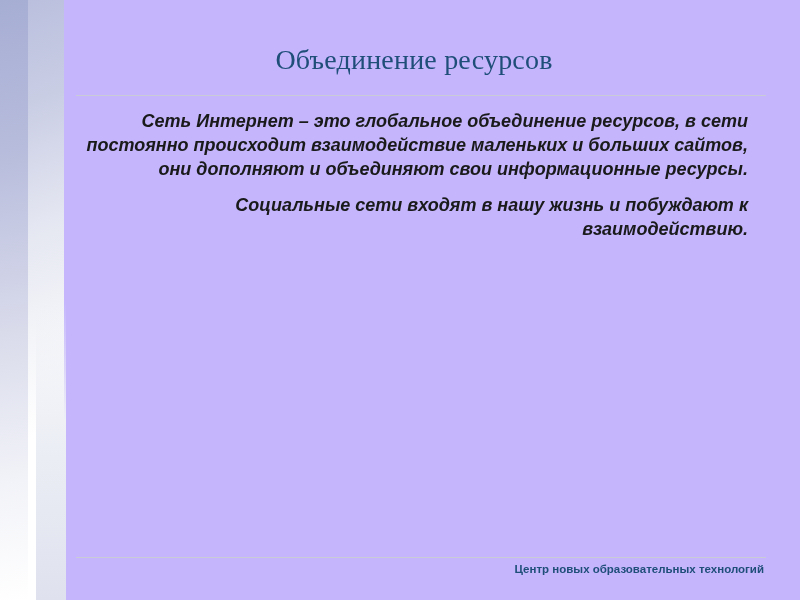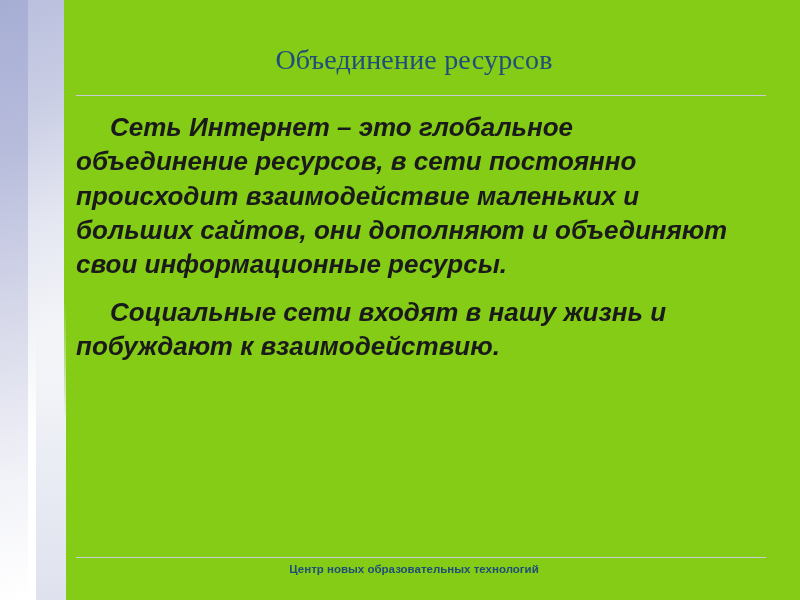--- a/index.html
+++ b/index.html
@@ -10,21 +10,21 @@
     width: 800px;
     height: 600px;
     background: #ffffff;
     font-family: "Liberation Sans", sans-serif;
     overflow: hidden;
   }
   .slide {
     position: relative;
     width: 800px;
     height: 600px;
-    background: #84cc16;
+    background: #c4b5fd;
     box-sizing: border-box;
   }
   
   .left-band {
     position: absolute;
     left: 0;
     top: 0;
     width: 64px;
     height: 600px;
     background: linear-gradient(160deg, #b9bedd 0%, #c9cde4 18%, #e4e6f1 38%, #f3f4f8 55%, #ffffff 72%, #ffffff 100%);
@@ -66,25 +66,26 @@
     height: 1px;
     background: #c9ccd6;
   }
 
   .body-text {
     position: absolute;
     left: 76px;
     top: 110px;
     width: 672px;
     font-family: "Liberation Sans", sans-serif;
-    font-size: 26px;
+    font-size: 18px;
     font-style: italic;
     font-weight: bold;
     color: #1a1a1a;
     line-height: 1.32;
+    text-align: right;
   }
   .para {
     margin: 0 0 13px 0;
     text-indent: 34px;
   }
   .para:last-child {
     margin-bottom: 14px;
     font-style: italic;
   }
 
@@ -94,21 +95,21 @@
     top: 557px;
     width: 690px;
     height: 1px;
     background: #c9ccd6;
   }
   .footer {
     position: absolute;
     left: 64px;
     top: 562px;
     width: 700px;
-    text-align: center;
+    text-align: right;
     font-size: 11.5px;
     font-weight: bold;
     color: #1f4e79;
     line-height: 1.25;
   }
   .footer div {
     display: block;
   }
 </style>
 </head>

